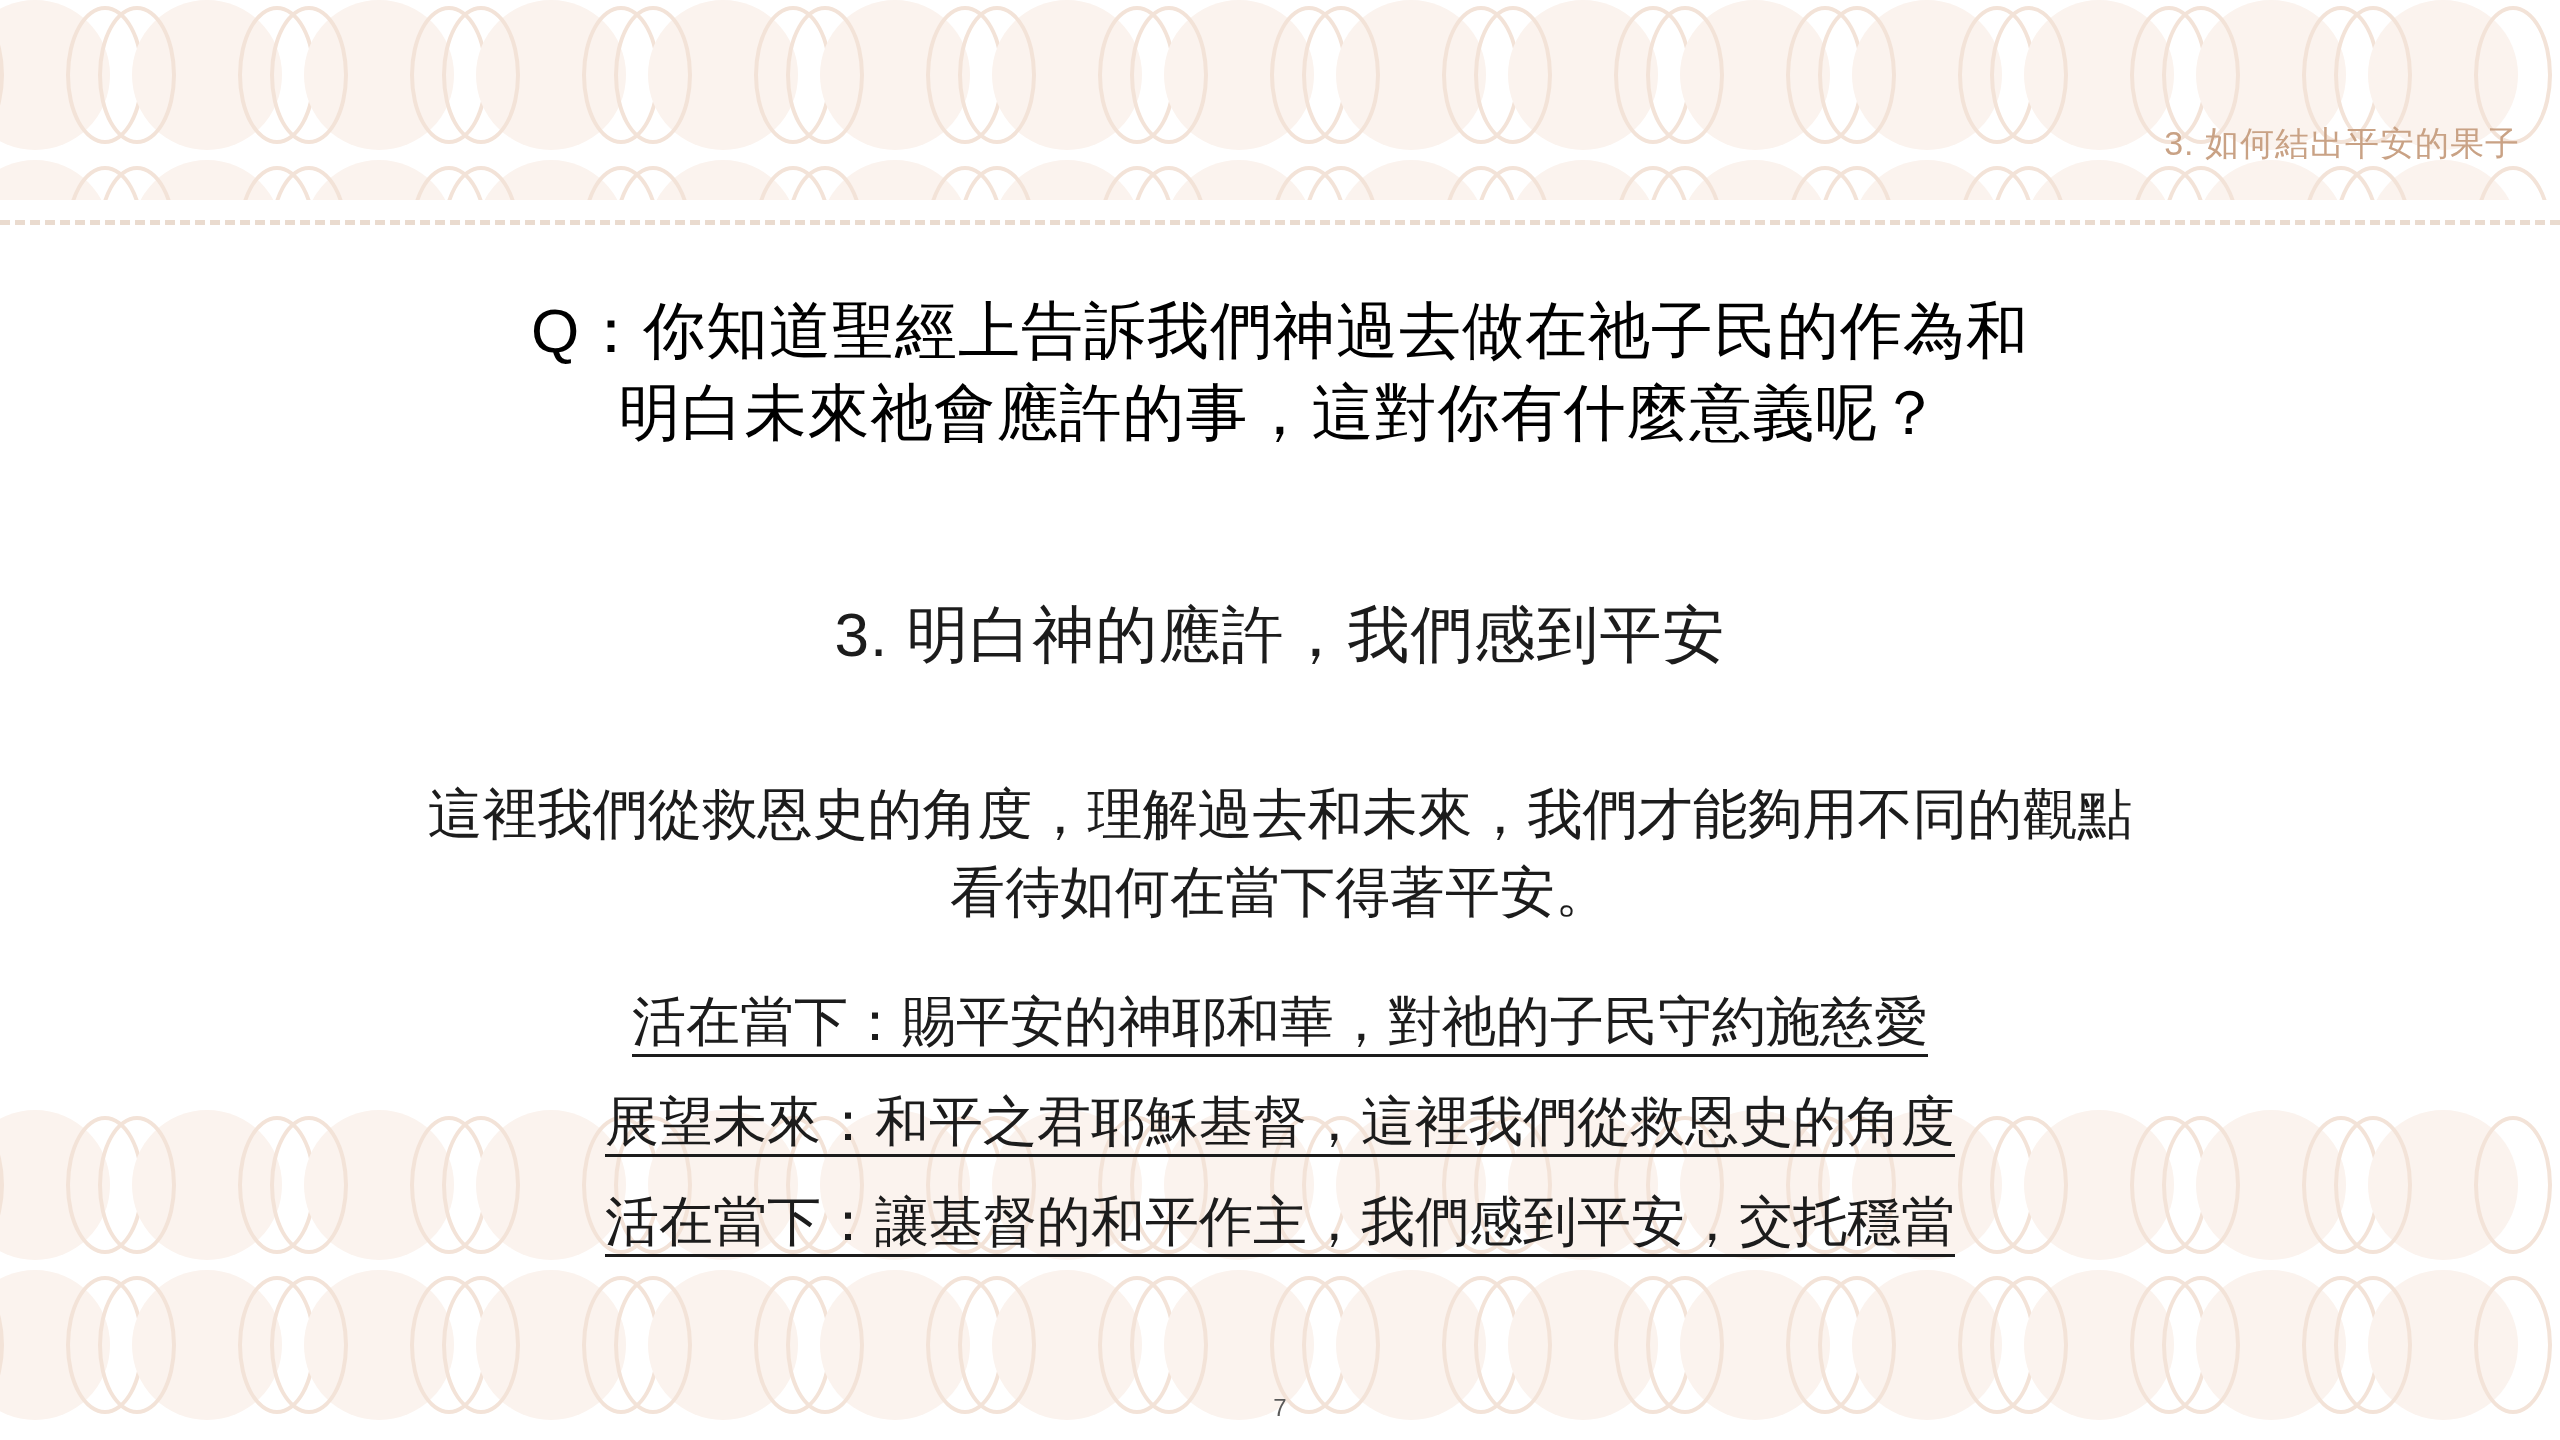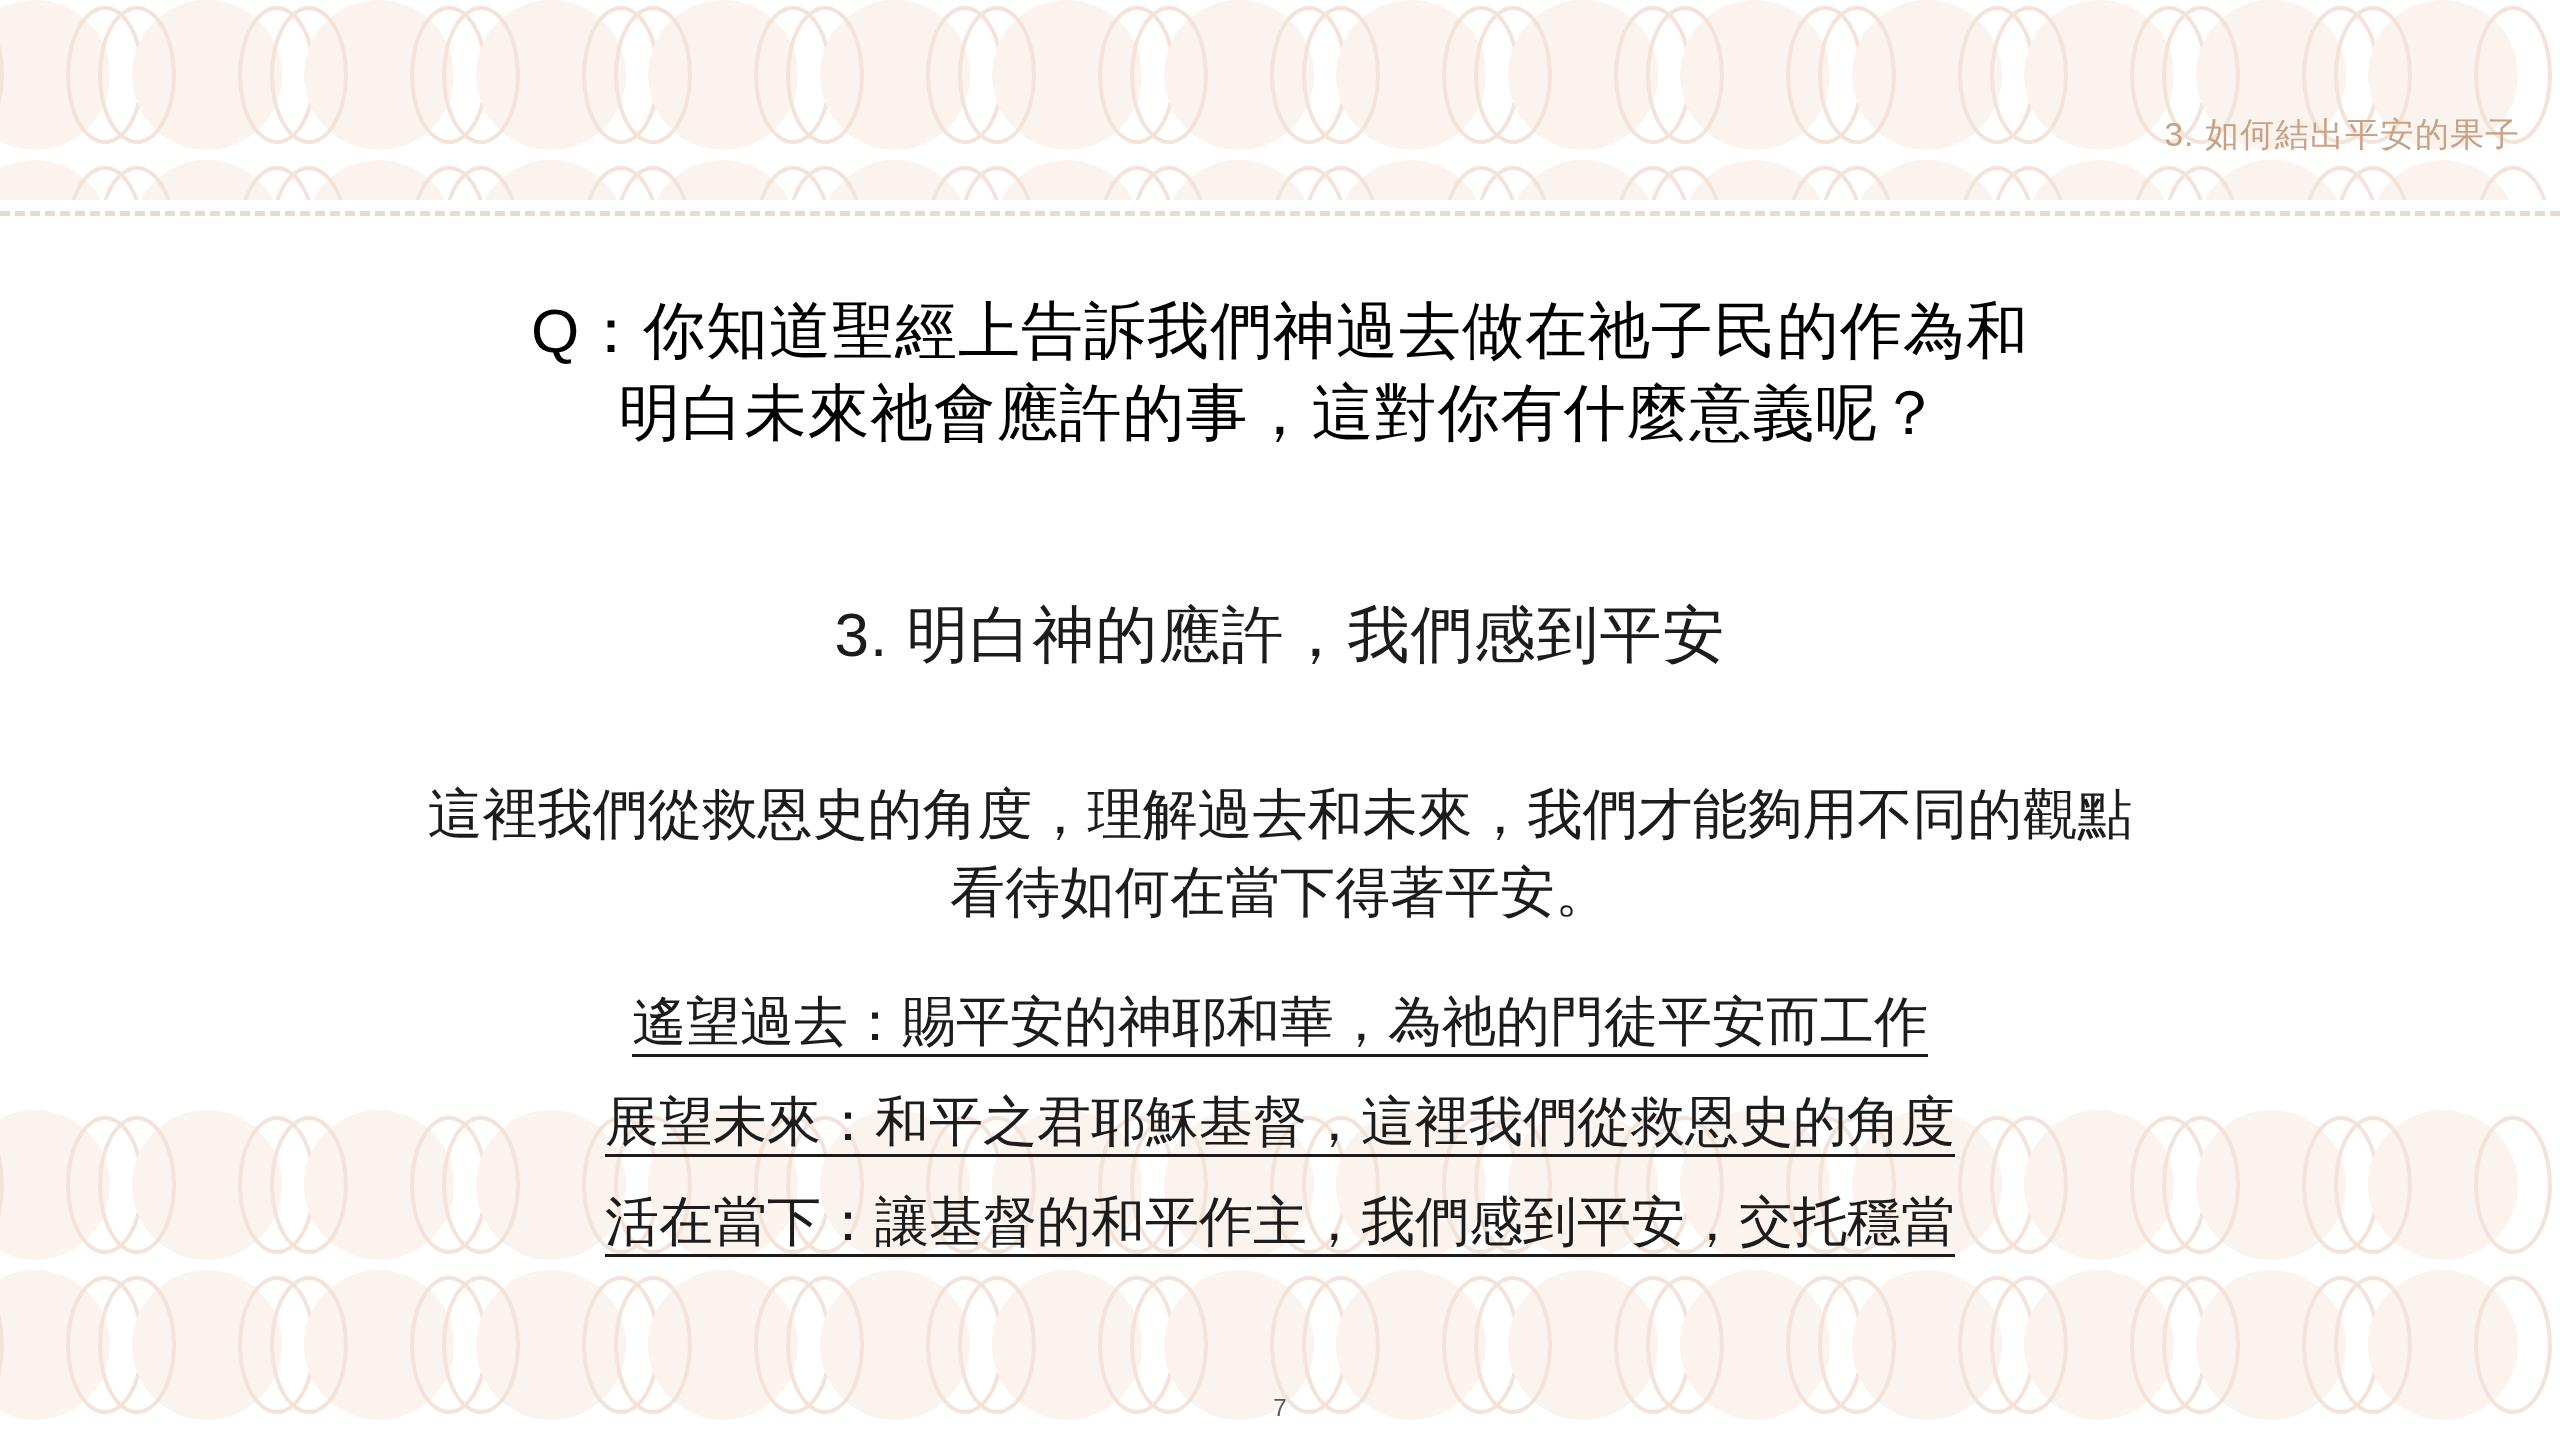--- a/index.html
+++ b/index.html
@@ -51,21 +51,21 @@
     width: 70px;
     border: 4px solid #f3e3d8;
     border-radius: 50%;
   }
   .ball::before { left: -34px; border-right-color: #f3e3d8; }
   .ball::after  { right: -34px; }
 
   
   .header-bar {
     position: absolute;
-    top: 3px;
+    top: 12px;
     left: 0;
     width: 2560px;
     height: 215px;
     z-index: 2;
   }
   .header-label {
     position: absolute;
     right: 40px;
     top: 132px;
     transform: translateY(-50%);
@@ -247,19 +247,19 @@
 </div>
 
 <div class="content">
   <div class="question">Q：你知道聖經上告訴我們神過去做在祂子民的作為和
 明白未來祂會應許的事，這對你有什麼意義呢？</div>
   <div class="section-title">3. 明白神的應許，我們感到平安</div>
   <div class="body-text">這裡我們從救恩史的角度，理解過去和未來，我們才能夠用不同的觀點
 看待如何在當下得著平安。</div>
 
   <div class="points">
-    <div class="point">遙望過去：賜平安的神耶和華，為祂的門徒平安而工作</div>
+    <div class="point">活在當下：賜平安的神耶和華，對祂的子民守約施慈愛</div>
     <div class="point">展望未來：和平之君耶穌基督，這裡我們從救恩史的角度</div>
     <div class="point">活在當下：讓基督的和平作主，我們感到平安，交托穩當</div>
   </div>
 </div>
 
 <div class="page-number">7</div>
 
 </body></html>

